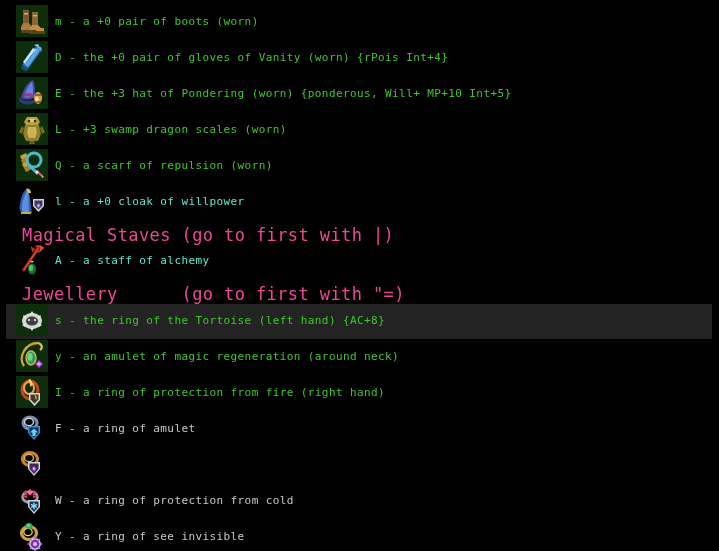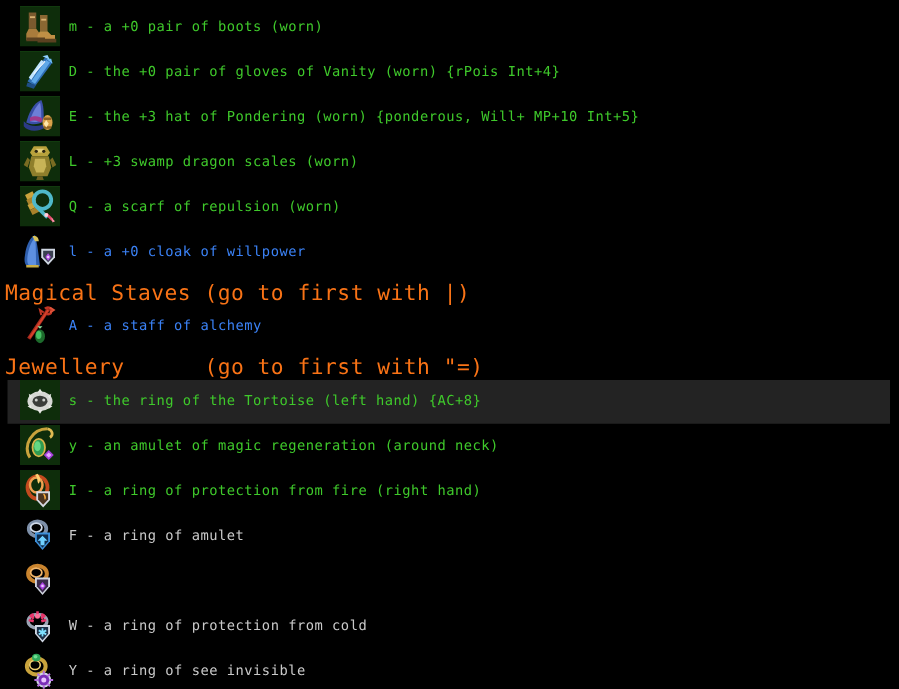--- a/index.html
+++ b/index.html
@@ -62,32 +62,32 @@
     position: absolute;
     left: 55px;
     top: 0px;
     height: 36px;
     line-height: 36px;
     font-size: 11px;
     letter-spacing: 0.4px;
     white-space: pre;
   }
   .c-bright { color: #3fc92b; }
-  .c-dim    { color: #3b82f6; }
+  .c-dim    { color: #5eead4; }
   .c-white  { color: #c9c9c9; }
 
   
   .section-header {
     position: absolute;
-    left: 4px;
+    left: 22px;
     height: 28px;
     line-height: 28px;
     font-size: 17px;
     letter-spacing: 0.4px;
-    color: #f97316;
+    color: #ec4899;
     white-space: pre;
     text-align: right;
   }
 </style>
 </head>
 <body>
 
 <div id="screen">
 
   <div class="row" style="top:4px">

